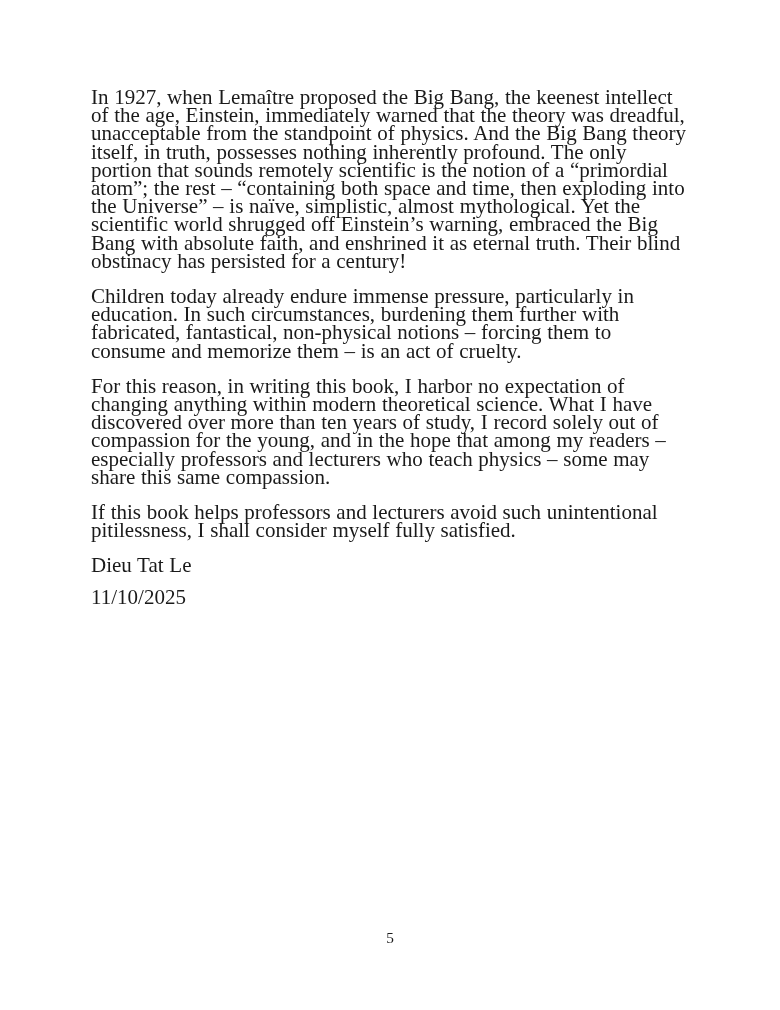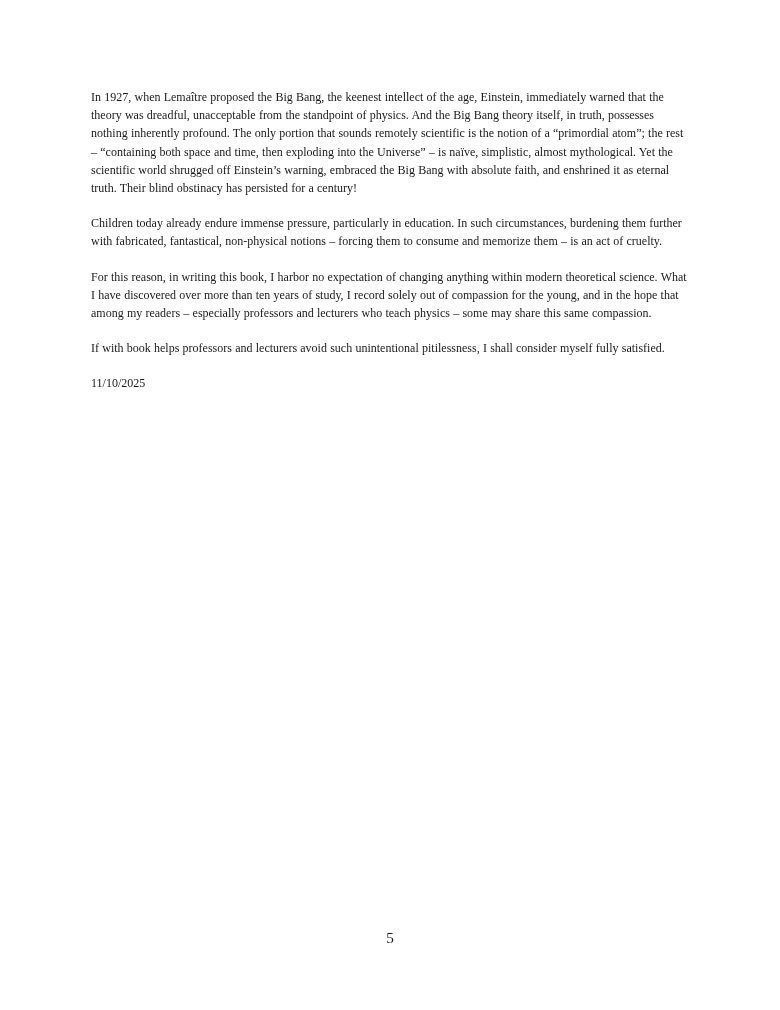--- a/index.html
+++ b/index.html
@@ -14,21 +14,21 @@
     background: #ffffff;
     overflow: hidden;
     font-family: "Liberation Serif", "DejaVu Serif", serif;
     color: #1a1a1a;
   }
   .content {
     position: absolute;
     left: 91px;
     top: 88px;
     width: 598px;
-    font-size: 12px;
+    font-size: 21px;
     line-height: 18.2px;
     text-align: left;
     word-spacing: 0.02em;
   }
   .content p {
     margin: 0 0 17px 0;
     padding: 0;
   }
   .content p.sig {
     margin-bottom: 13px;
@@ -44,17 +44,18 @@
   }
 </style>
 </head>
 <body>
 
 <div class="page">
   <div class="content">
     <p>In 1927, when Lemaître proposed the Big Bang, the keenest intellect of the age, Einstein, immediately warned that the theory was dreadful, unacceptable from the standpoint of physics. And the Big Bang theory itself, in truth, possesses nothing inherently profound. The only portion that sounds remotely scientific is the notion of a “primordial atom”; the rest – “containing both space and time, then exploding into the Universe” – is naïve, simplistic, almost mythological. Yet the scientific world shrugged off Einstein’s warning, embraced the Big Bang with absolute faith, and enshrined it as eternal truth. Their blind obstinacy has persisted for a century!</p>
     <p>Children today already endure immense pressure, particularly in education. In such circumstances, burdening them further with fabricated, fantastical, non-physical notions – forcing them to consume and memorize them – is an act of cruelty.</p>
     <p>For this reason, in writing this book, I harbor no expectation of changing anything within modern theoretical science. What I have discovered over more than ten years of study, I record solely out of compassion for the young, and in the hope that among my readers – especially professors and lecturers who teach physics – some may share this same compassion.</p>
-    <p>If with book helps professors and lecturers avoid such unintentional pitilessness, I shall consider myself fully satisfied.</p>
+    <p>If this book helps professors and lecturers avoid such unintentional pitilessness, I shall consider myself fully satisfied.</p>
+    <p class="sig">Dieu Tat Le</p>
     <p class="sig">11/10/2025</p>
   </div>
   <div class="footer">5</div>
 </div>
 
 </body></html>

